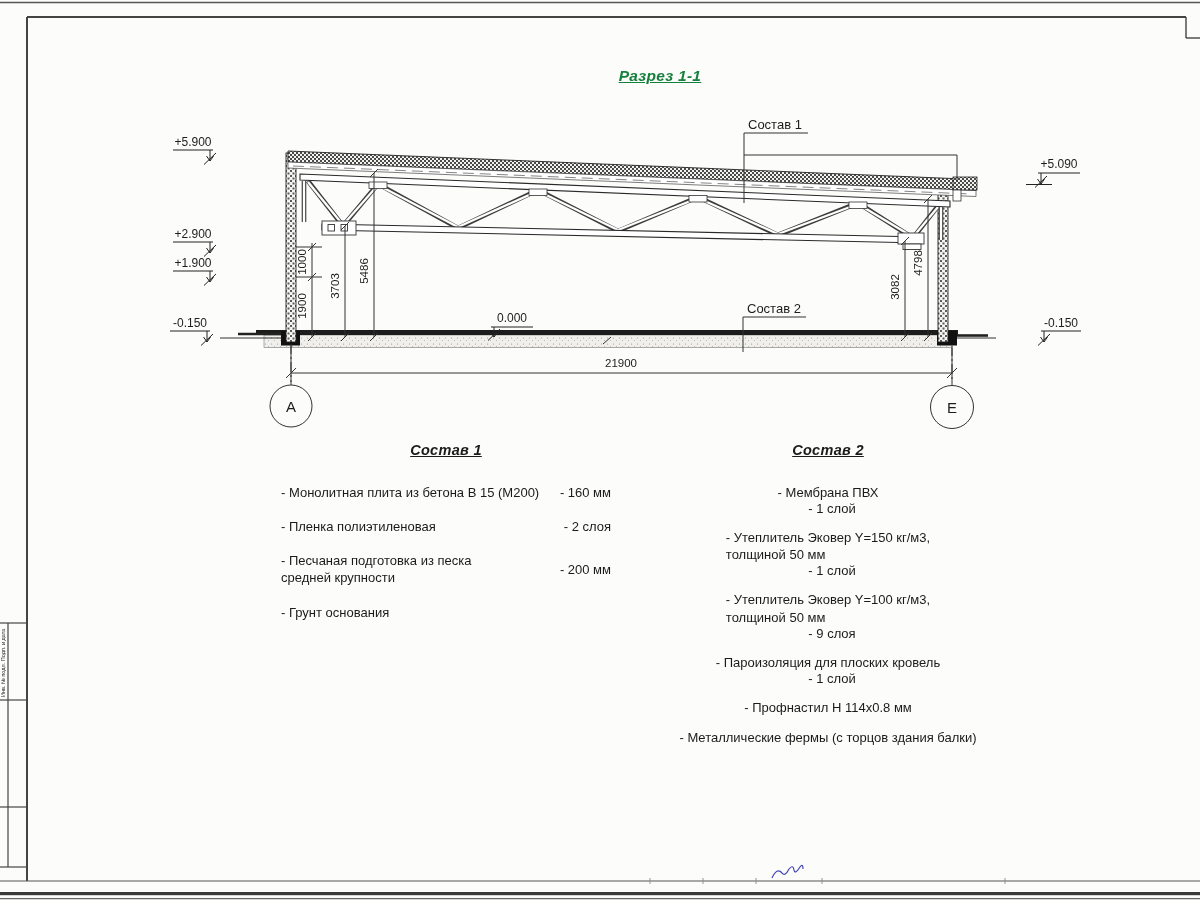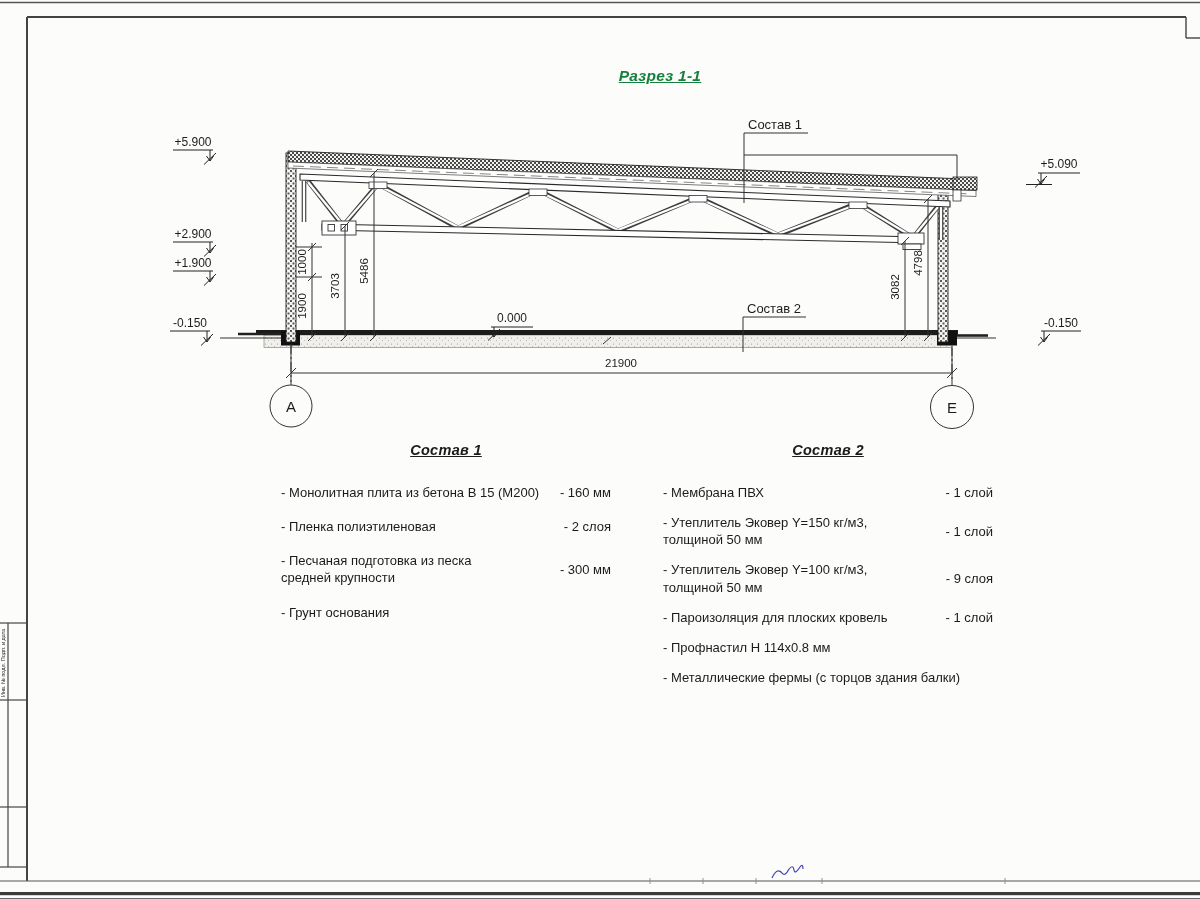--- a/index.html
+++ b/index.html
@@ -14,21 +14,21 @@
     text-decoration:underline;letter-spacing:.3px;
   }
   .mat-list{position:absolute;width:330px;font-size:13px;color:#1b1b1b;}
   #list1{left:281px;top:442px;}
   #list2{left:663px;top:442px;}
   .mat-title{
     text-align:center;font-style:italic;font-size:14.5px;font-weight:bold;
     text-decoration:underline;margin-bottom:26px;letter-spacing:.3px;
   }
   .mat-row{display:flex;align-items:center;margin-bottom:17px;}
-  #list2 .mat-row{margin-bottom:13px;}
+  #list2 .mat-row{margin-bottom:13px;flex-direction:column;}
   .mat-name{flex:1;white-space:pre-line;line-height:1.32;}
   .mat-val{white-space:nowrap;margin-left:8px;}
   text{font-family:"Liberation Sans",sans-serif;fill:#1d1d1d;}
   .dim{font-size:11.5px;}
   .lvl{font-size:12px;}
   .axis{font-size:15px;}
   .callout{font-size:13px;}
 </style>
 </head>
 <body>
@@ -255,21 +255,21 @@
       <span class="mat-name">- Монолитная плита из бетона В 15 (М200)</span>
       <span class="mat-val">- 160 мм</span>
     </div>
     <div class="mat-row">
       <span class="mat-name">- Пленка полиэтиленовая</span>
       <span class="mat-val">-  2 слоя</span>
     </div>
     <div class="mat-row">
       <span class="mat-name">- Песчаная подготовка из песка
 средней крупности</span>
-      <span class="mat-val">- 300 мм</span>
+      <span class="mat-val">- 200 мм</span>
     </div>
     <div class="mat-row">
       <span class="mat-name">- Грунт основания</span>
       <span class="mat-val"></span>
     </div>
   </div>
 
   <div class="mat-list" id="list2">
     <div class="mat-title">Состав 2</div>
     <div class="mat-row">

